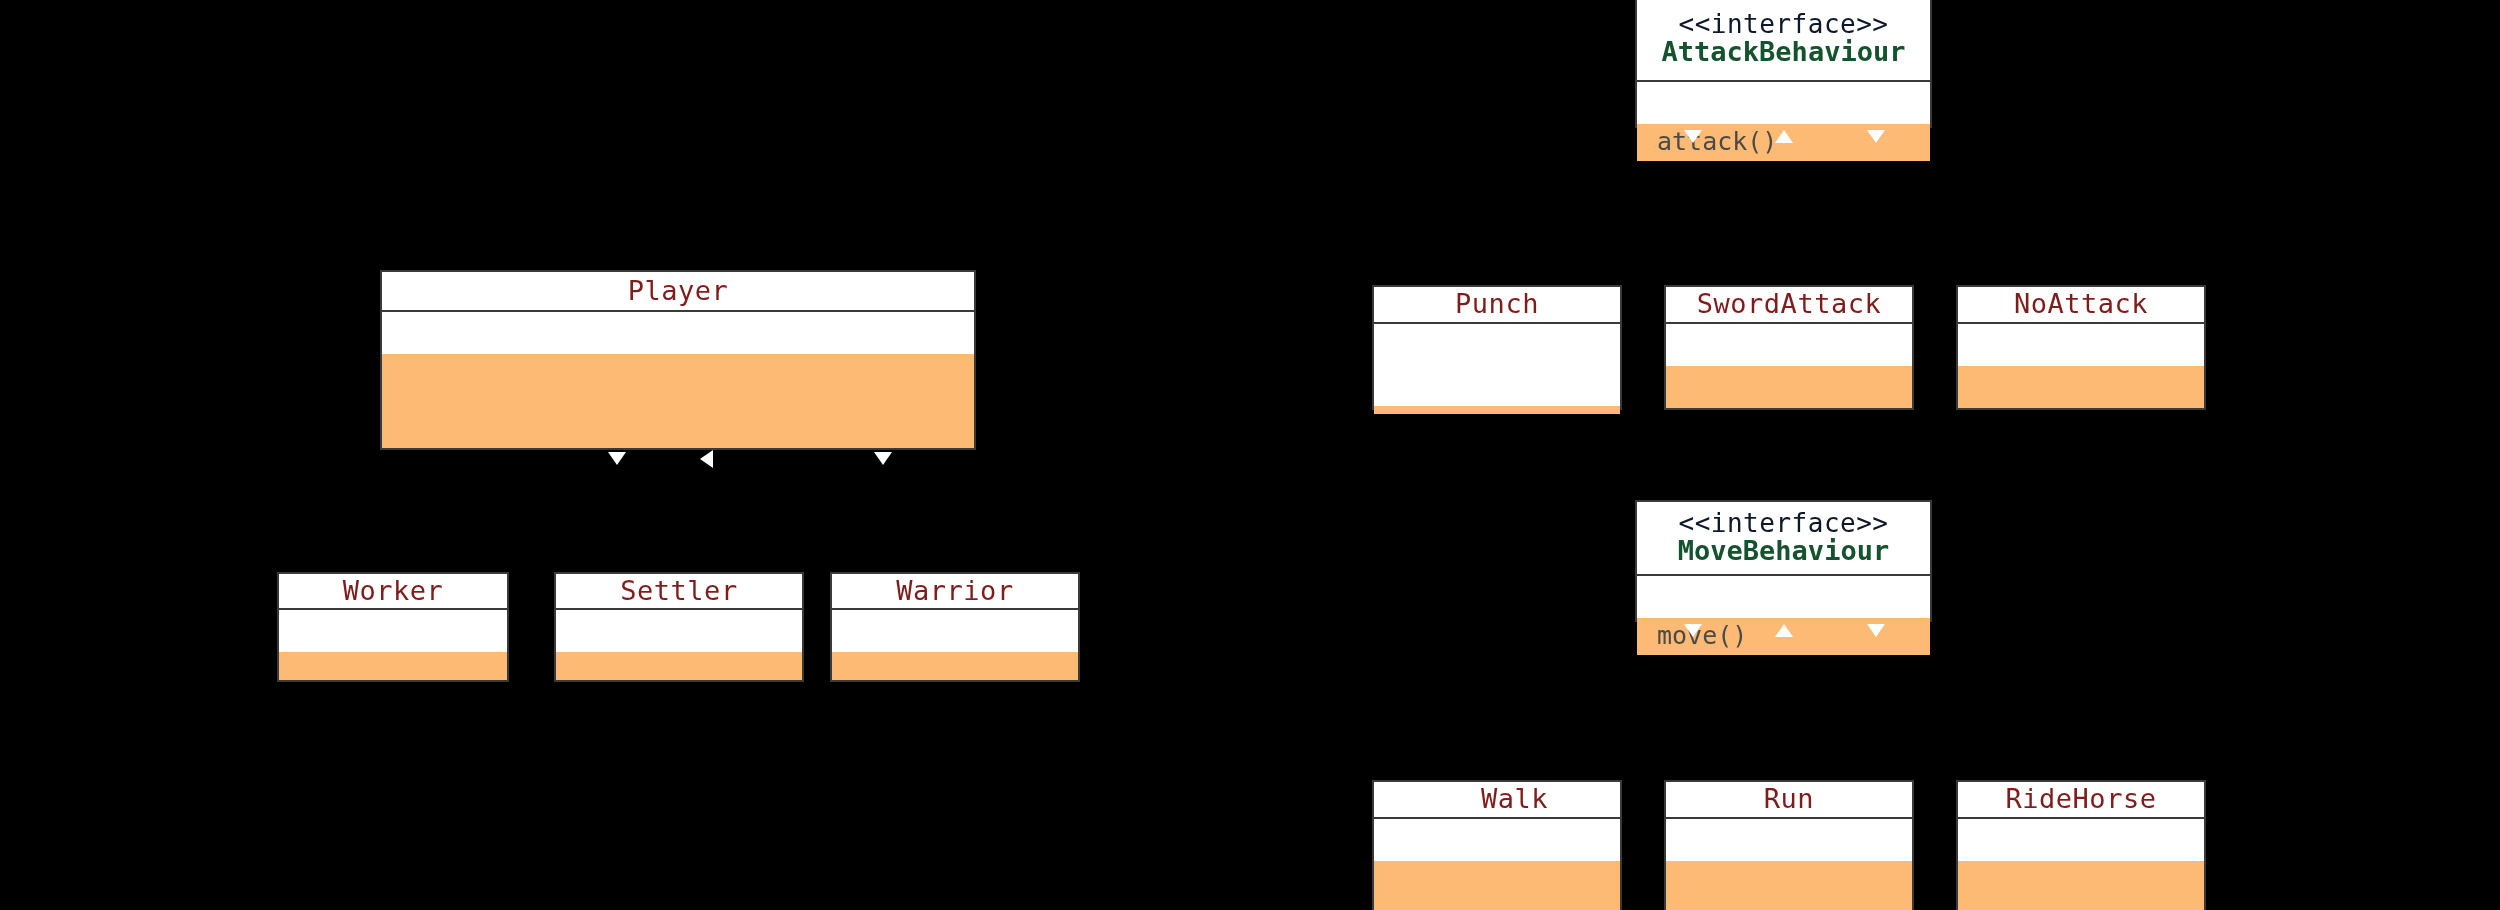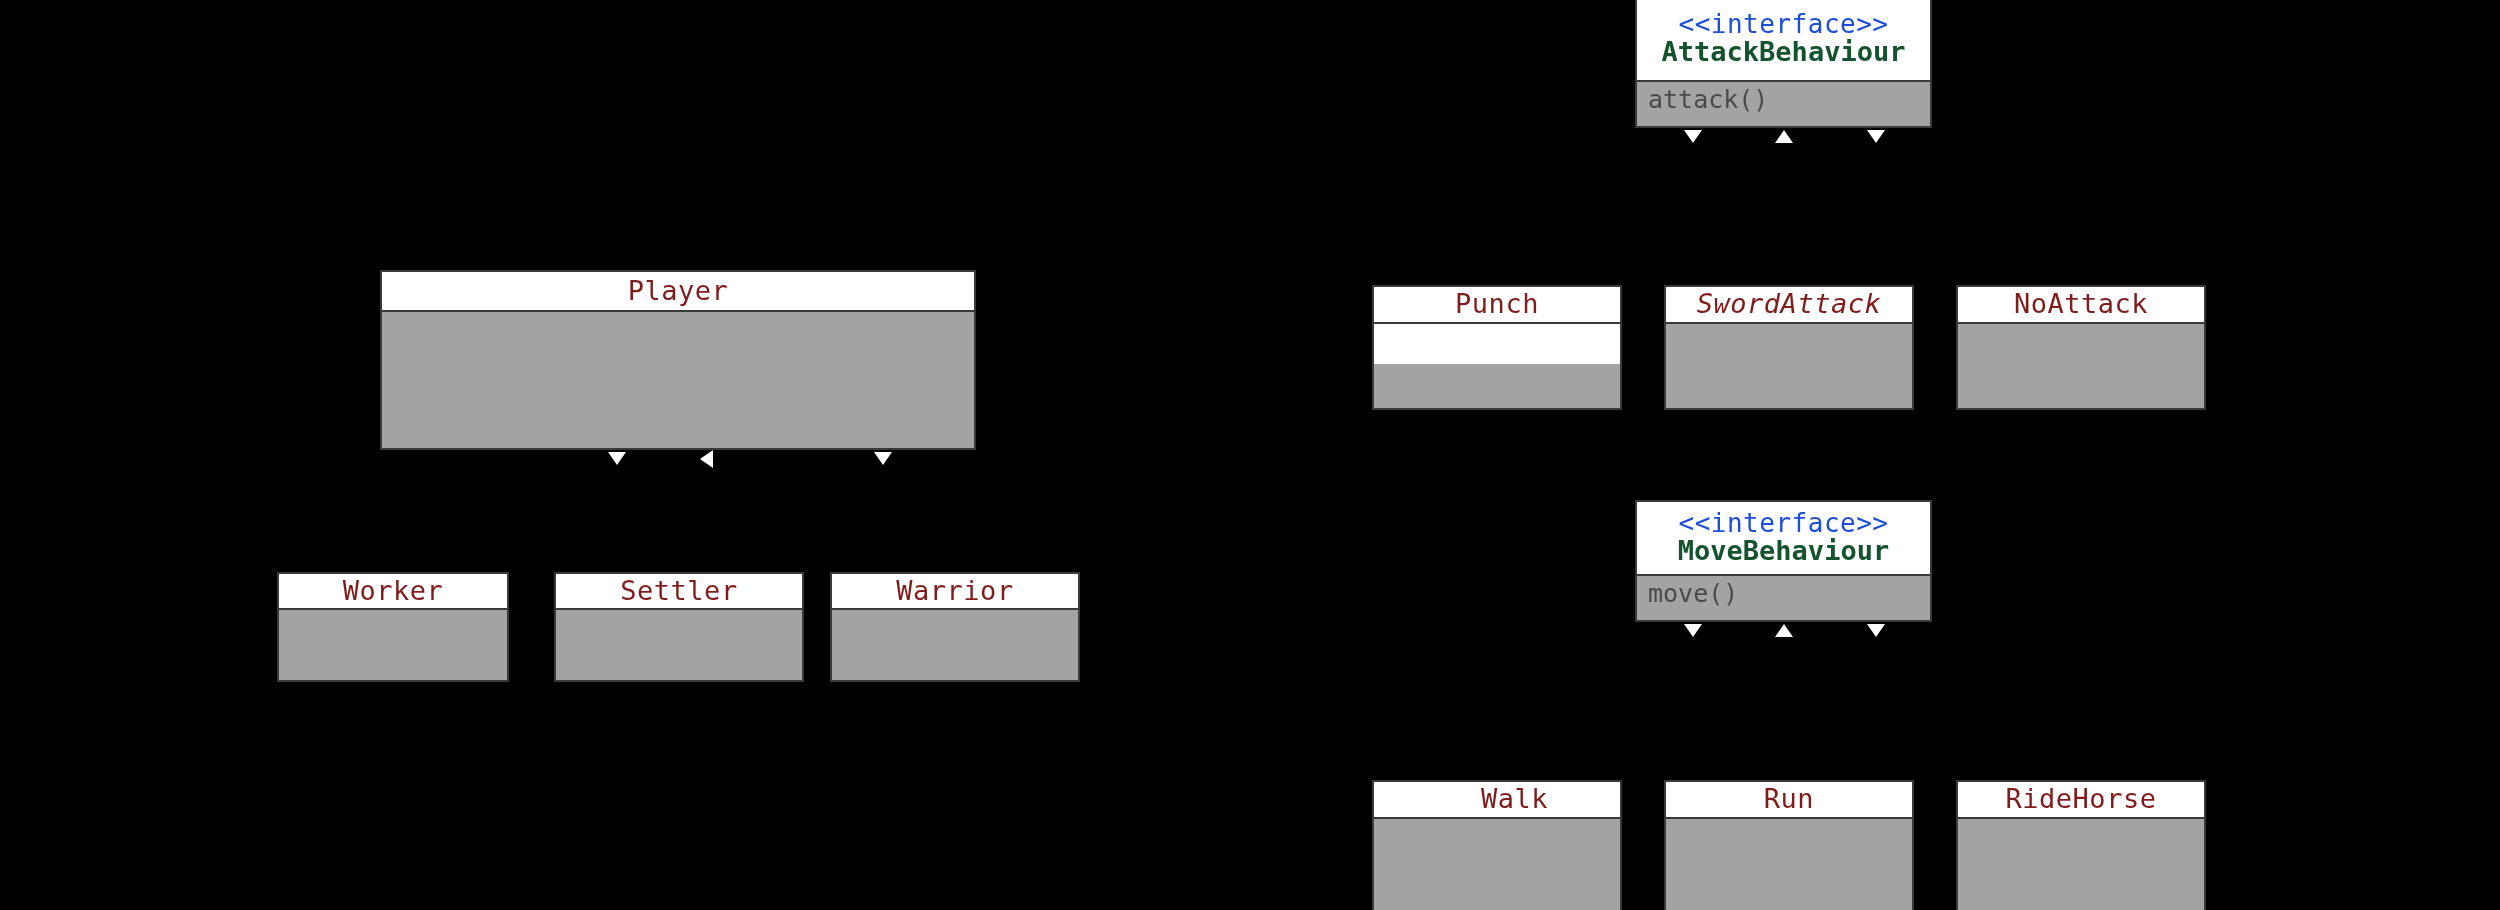--- a/index.html
+++ b/index.html
@@ -34,41 +34,42 @@
     flex-direction: column;
     align-items: center;
     justify-content: center;
     border-bottom: 2px solid #3a3a3a;
     padding: 2px 6px;
     flex: none;
   }
   .uml-stereotype {
     font-size: 26px;
     line-height: 1.04;
-    color: #1d4ed8;
+    color: #0f172a;
     letter-spacing: 0.5px;
     white-space: nowrap;
   }
   .uml-name {
     font-size: 27px;
     line-height: 1.06;
     color: #14532d;
     font-weight: bold;
     white-space: nowrap;
   }
   .uml-name.plain {
     font-weight: normal;
     color: #7f1d1d;
     letter-spacing: 0.5px;
   }
   .uml-body {
     flex: 1 1 auto;
     box-sizing: border-box;
-    background: #a3a3a3;
-    padding: 4px 11px;
+    background: #fdba74;
+    padding: 4px 20px;
+    margin-top: 42px;
   }
   .uml-member {
     font-size: 25px;
     line-height: 1.15;
     color: #4a4a4a;
     white-space: nowrap;
   }
 
   
   .arrow {
@@ -144,21 +145,21 @@
   <div class="arrow arrow-down" style="left:1867px; top:130px;"></div>
 
   <div class="uml-box" style="left:1372px; top:285px; width:250px; height:125px;gap:40px;">
     <div class="uml-header" style="height:37px;">
       <div class="uml-name plain">Punch</div>
     </div>
     <div class="uml-body"></div>
   </div>
 
   <div class="uml-box" style="left:1664px; top:285px; width:250px; height:125px;">
-    <div class="uml-header" style="height:37px;font-style:italic;">
+    <div class="uml-header" style="height:37px;">
       <div class="uml-name plain">SwordAttack</div>
     </div>
     <div class="uml-body"></div>
   </div>
 
   <div class="uml-box" style="left:1956px; top:285px; width:250px; height:125px;text-align:center;">
     <div class="uml-header" style="height:37px;">
       <div class="uml-name plain">NoAttack</div>
     </div>
     <div class="uml-body"></div>

